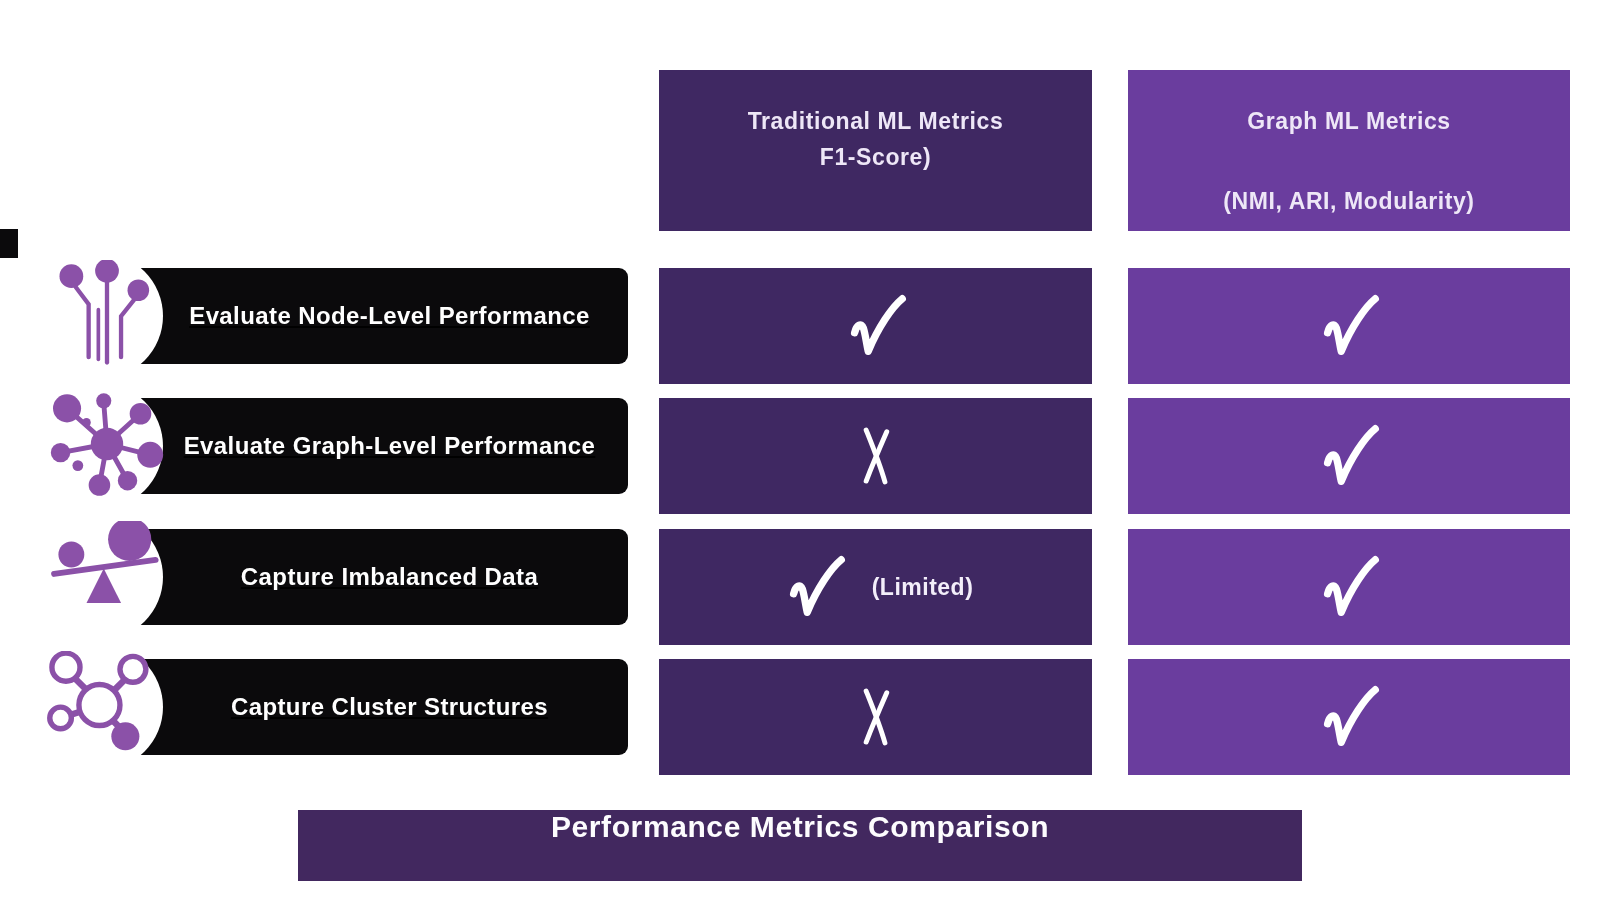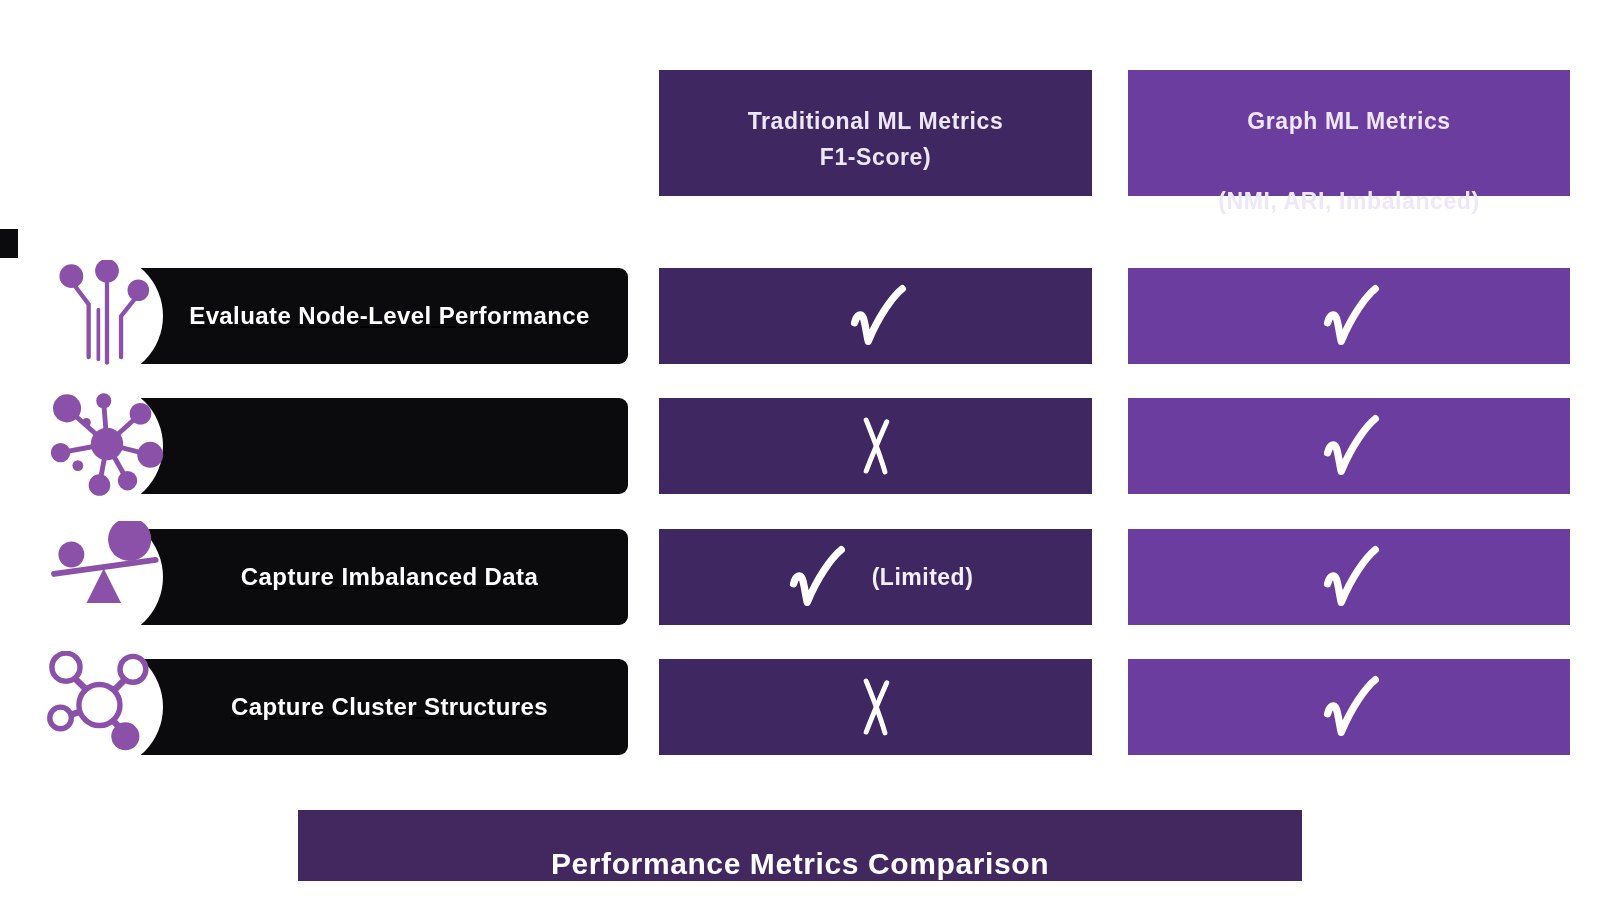--- a/index.html
+++ b/index.html
@@ -5,21 +5,21 @@
   html,body{margin:0;padding:0;background:#ffffff;}
   .canvas{
     position:relative;width:1600px;height:900px;background:var(--bg,#fff);
     font-family:"Liberation Sans","DejaVu Sans",sans-serif;overflow:hidden;
   }
   
   .edge-mark{position:absolute;left:0;top:229px;width:18px;height:29px;background:var(--black);}
 
   
   .header-cell{
-    position:absolute;top:70px;height:126px;color:var(--header-text);
+    position:absolute;top:70px;height:161px;color:var(--header-text);
     font-weight:bold;font-size:23px;letter-spacing:.6px;text-align:center;
     display:flex;flex-direction:column;align-items:center;padding-top:33px;box-sizing:border-box;
     line-height:36px;
   }
   .header-cell.c1{left:659px;width:433px;background:var(--c1);}
   .header-cell.c2{left:1128px;width:442px;background:var(--c2);gap:44px;}
 
   
   .row-label{
     position:absolute;left:93px;width:535px;height:96px;background:var(--black);
@@ -32,52 +32,52 @@
   }
   .row-label .icon-slot{position:absolute;left:-46px;top:-8px;width:120px;height:108px;z-index:2;}
   .row-label .icon-slot svg{width:100%;height:100%;}
   .row-label .label-text{
     position:relative;z-index:3;color:#ffffff;font-weight:bold;font-size:24px;letter-spacing:.4px;
     white-space:nowrap;
   }
 
   
   .cell{
-    position:absolute;height:96px;display:flex;align-items:center;justify-content:center;gap:20px;
+    position:absolute;height:116px;display:flex;align-items:center;justify-content:center;gap:20px;
   }
   .cell.c1{left:659px;width:433px;background:var(--c1);}
   .cell.c2{left:1128px;width:442px;background:var(--c2);}
   .mark-slot{display:flex;align-items:center;justify-content:center;}
   .mark-slot svg{display:block;}
   .cell .note{color:#f3eefa;font-weight:bold;font-size:23px;letter-spacing:.5px;}
   .cell .note:empty{display:none;}
 
   .r1{top:268px;} .r2{top:398px;} .r3{top:529px;} .r4{top:659px;}
 
   
   .footer-bar{
     position:absolute;left:298px;top:810px;width:1004px;height:71px;background:var(--footer);
-    display:flex;align-items:flex-end;justify-content:center;
+    display:flex;align-items:flex-start;justify-content:center;
   }
   .footer-bar .footer-text{color:#fdfcfe;font-weight:bold;font-size:30px;letter-spacing:.6px;}
 </style>
 </head>
 <body>
 
 <div class="canvas" style="--c1: #3f2862; --c2: #6a3d9e; --black: #0b0a0c; --footer: #42285f; --header-text: #eee7f7; --bg: #ffffff;">
 
   <div class="edge-mark"></div>
 
   <div class="header-cell c1">
     <div>Traditional ML Metrics</div>
     <div>F1-Score)</div>
   </div>
   <div class="header-cell c2">
     <div>Graph ML Metrics</div>
-    <div>(NMI, ARI, Imbalanced)</div>
+    <div>(NMI, ARI, Modularity)</div>
   </div>
 
   <div class="row-label r1">
     <span class="notch"></span>
     <span class="icon-slot">
   <svg viewBox="0 0 110 100">
     <g stroke="#8b51a8" stroke-width="4" fill="none" stroke-linecap="round">
       <path d="M26 25 L38 41 L38 90"></path>
       <path d="M55 21 L55 95"></path>
       <path d="M47 46 L47 92" stroke-width="3.4"></path>
@@ -128,20 +128,21 @@
       <circle cx="86" cy="22" r="10"></circle>
       <circle cx="95" cy="60" r="12"></circle>
       <circle cx="74" cy="84" r="9"></circle>
       <circle cx="48" cy="88" r="10"></circle>
       <circle cx="12" cy="58" r="9"></circle>
       <circle cx="36" cy="30" r="4"></circle>
       <circle cx="28" cy="70" r="5"></circle>
     </g>
   </svg>
 </span>
+    <span class="label-text">Evaluate Graph-Level Performance</span>
   </div>
   <div class="cell c1 r2">
     <span class="mark-slot">
   <svg width="48" height="68" viewBox="0 0 52 76">
     <path d="M15 9 C21 24 30 46 36 67" stroke="#ffffff" stroke-width="5.5" fill="none" stroke-linecap="round"></path>
     <path d="M38 11 C31 27 22 48 15 66" stroke="#ffffff" stroke-width="5.5" fill="none" stroke-linecap="round"></path>
   </svg>
 </span>
   </div>
   <div class="cell c2 r2">

